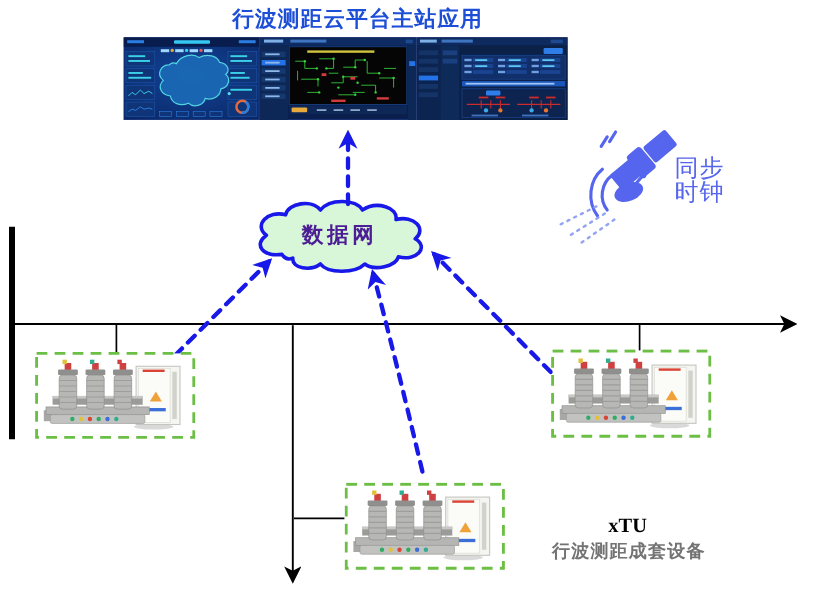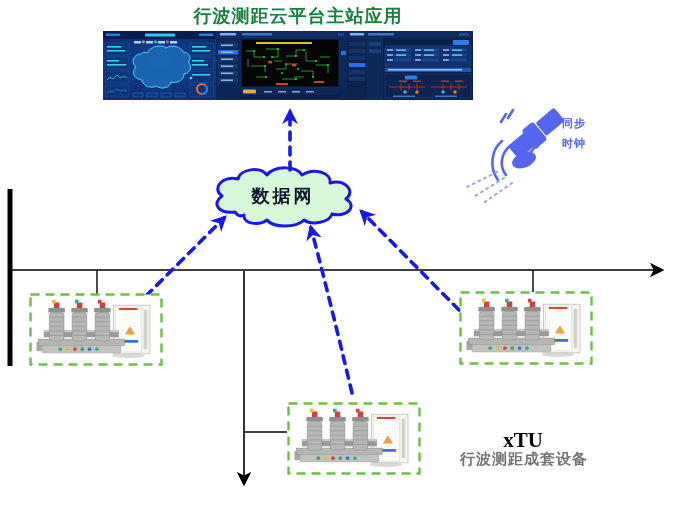--- a/index.html
+++ b/index.html
@@ -3,36 +3,36 @@
 <meta charset="utf-8">
 <style>
   html,body{margin:0;padding:0;background:#ffffff;}
   .canvas{
     position:relative;width:692px;height:511px;background:#ffffff;
     font-family:"DejaVu Sans",sans-serif;overflow:hidden;
   }
   .abs{position:absolute;}
   .page-title{
     left:176px;top:4px;width:244px;text-align:center;
-    font-size:18px;font-weight:700;color:#15803d;letter-spacing:1px;
+    font-size:18px;font-weight:700;color:#1d4ed8;letter-spacing:1px;
   }
   .monitor-wall{left:103px;top:31px;width:370px;height:69px;display:flex;}
   .monitor-wall svg{display:block;}
   .cloud-wrap{left:203px;top:164px;width:164px;height:66px;}
   .cloud-label{
     position:absolute;left:0;right:4px;top:20px;text-align:center;
-    font-size:18px;font-weight:700;letter-spacing:3px;color:#0f172a;
+    font-size:18px;font-weight:700;letter-spacing:3px;color:#4c1d95;
   }
   .sat-label{
-    left:562px;top:114px;width:50px;font-size:11px;font-weight:700;
+    left:562px;top:130px;width:50px;font-size:20px;font-weight:400;
     line-height:20px;color:#5565ee;letter-spacing:1px;
   }
   .equip-xtu{
     left:448px;top:428px;width:150px;text-align:center;
-    font-family:"Liberation Serif",serif;font-size:21px;font-weight:700;color:#000;
+    font-family:"Liberation Serif",serif;font-size:17px;font-weight:700;color:#000;
   }
   .equip-name{
     left:438px;top:450px;width:172px;text-align:center;
     font-size:15px;font-weight:700;color:#737373;letter-spacing:1px;
   }
   svg.overlay{position:absolute;left:0;top:0;pointer-events:none;}
 </style>
 </head>
 <body>
 

